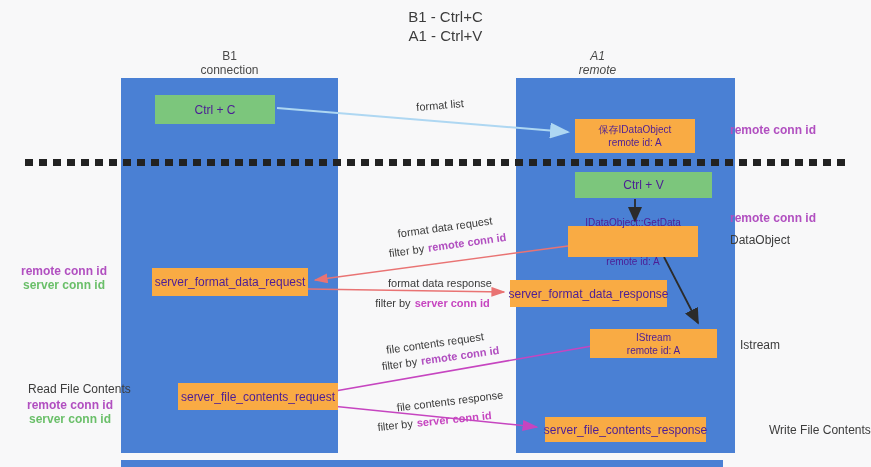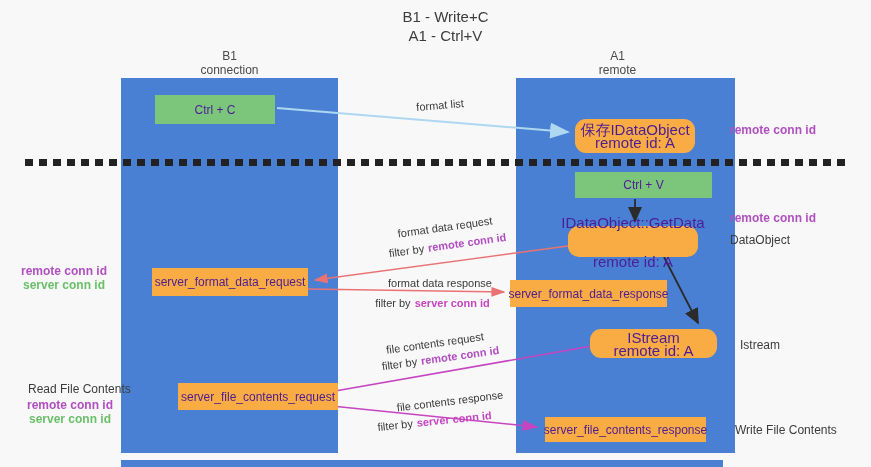--- a/index.html
+++ b/index.html
@@ -33,21 +33,21 @@
   }
   .dashed-line{
     left:25px;top:159px;width:822px;height:7px;
     background:repeating-linear-gradient(90deg,#222 0 8px,transparent 8px 14px);
   }
   .box{
     display:flex;flex-direction:column;align-items:center;justify-content:center;
     color:#4c1d95;text-align:center;
     font-size:12px;line-height:14px;
   }
-  .box.small{font-size:15px;line-height:13px;border-radius:11px;}
+  .box.small{font-size:10px;line-height:13px;}
   .box.orange{background:var(--box_orange);}
   .box.green{background:var(--box_green);}
   .mid-label{
     font-size:11px;color:#3a3a3a;text-align:center;white-space:nowrap;
   }
   .tilt8{transform:rotate(-8deg);}
   .tilt7{transform:rotate(-7deg);}
   .tilt6{transform:rotate(-6deg);}
   .tilt5{transform:rotate(-5deg);}
   .hl-remote{color:var(--label_purple);font-weight:bold;}
@@ -66,29 +66,29 @@
   .fill-black{fill:var(--arrow_black);}
   .fill-red{fill:var(--arrow_red);}
   .fill-mag{fill:var(--arrow_magenta);}
 </style>
 </head>
 <body>
 
 <div class="canvas">
 
   <div class="abs title">
-    <div>B1 - Write+C</div>
+    <div>B1 - Ctrl+C</div>
     <div>A1 - Ctrl+V</div>
   </div>
 
   <div class="abs col-header" style="left:121px;width:217px;">
     <div>B1</div>
     <div>connection</div>
   </div>
-  <div class="abs col-header" style="left:508px;width:219px;">
+  <div class="abs col-header" style="left:488px;width:219px;font-style:italic;">
     <div>A1</div>
     <div>remote</div>
   </div>
 
   <div class="abs column" style="left:121px;width:217px;"></div>
   <div class="abs column" style="left:516px;width:219px;"></div>
   <div class="abs bottom-strip"></div>
 
   <div class="abs dashed-line"></div>
 
@@ -174,21 +174,21 @@
 
   <div class="abs mid-label tilt7" style="left:370px;top:395px;width:160px;">file contents response</div>
   <div class="abs mid-label tilt6 filter-line" style="left:352px;top:415px;width:165px;">
     <span class="fb">filter by</span><span class="hl-server-purple">server conn id</span>
   </div>
 
   <div class="abs side-label purple" style="left:730px;top:123px;">remote conn id</div>
   <div class="abs side-label purple" style="left:730px;top:211px;">remote conn id</div>
   <div class="abs side-label" style="left:730px;top:233px;">DataObject</div>
   <div class="abs side-label" style="left:740px;top:338px;">Istream</div>
-  <div class="abs side-label" style="left:735px;top:423px;">Write File Contents</div>
+  <div class="abs side-label" style="left:735px;top:423px;padding-left:34px;">Write File Contents</div>
 
   <div class="abs side-stack" style="left:5px;top:264px;width:118px;">
     <div class="side-label purple">remote conn id</div>
     <div class="side-label green">server conn id</div>
   </div>
   <div class="abs side-label" style="left:28px;top:382px;">Read File Contents</div>
   <div class="abs side-stack" style="left:10px;top:398px;width:120px;">
     <div class="side-label purple">remote conn id</div>
     <div class="side-label green">server conn id</div>
   </div>

